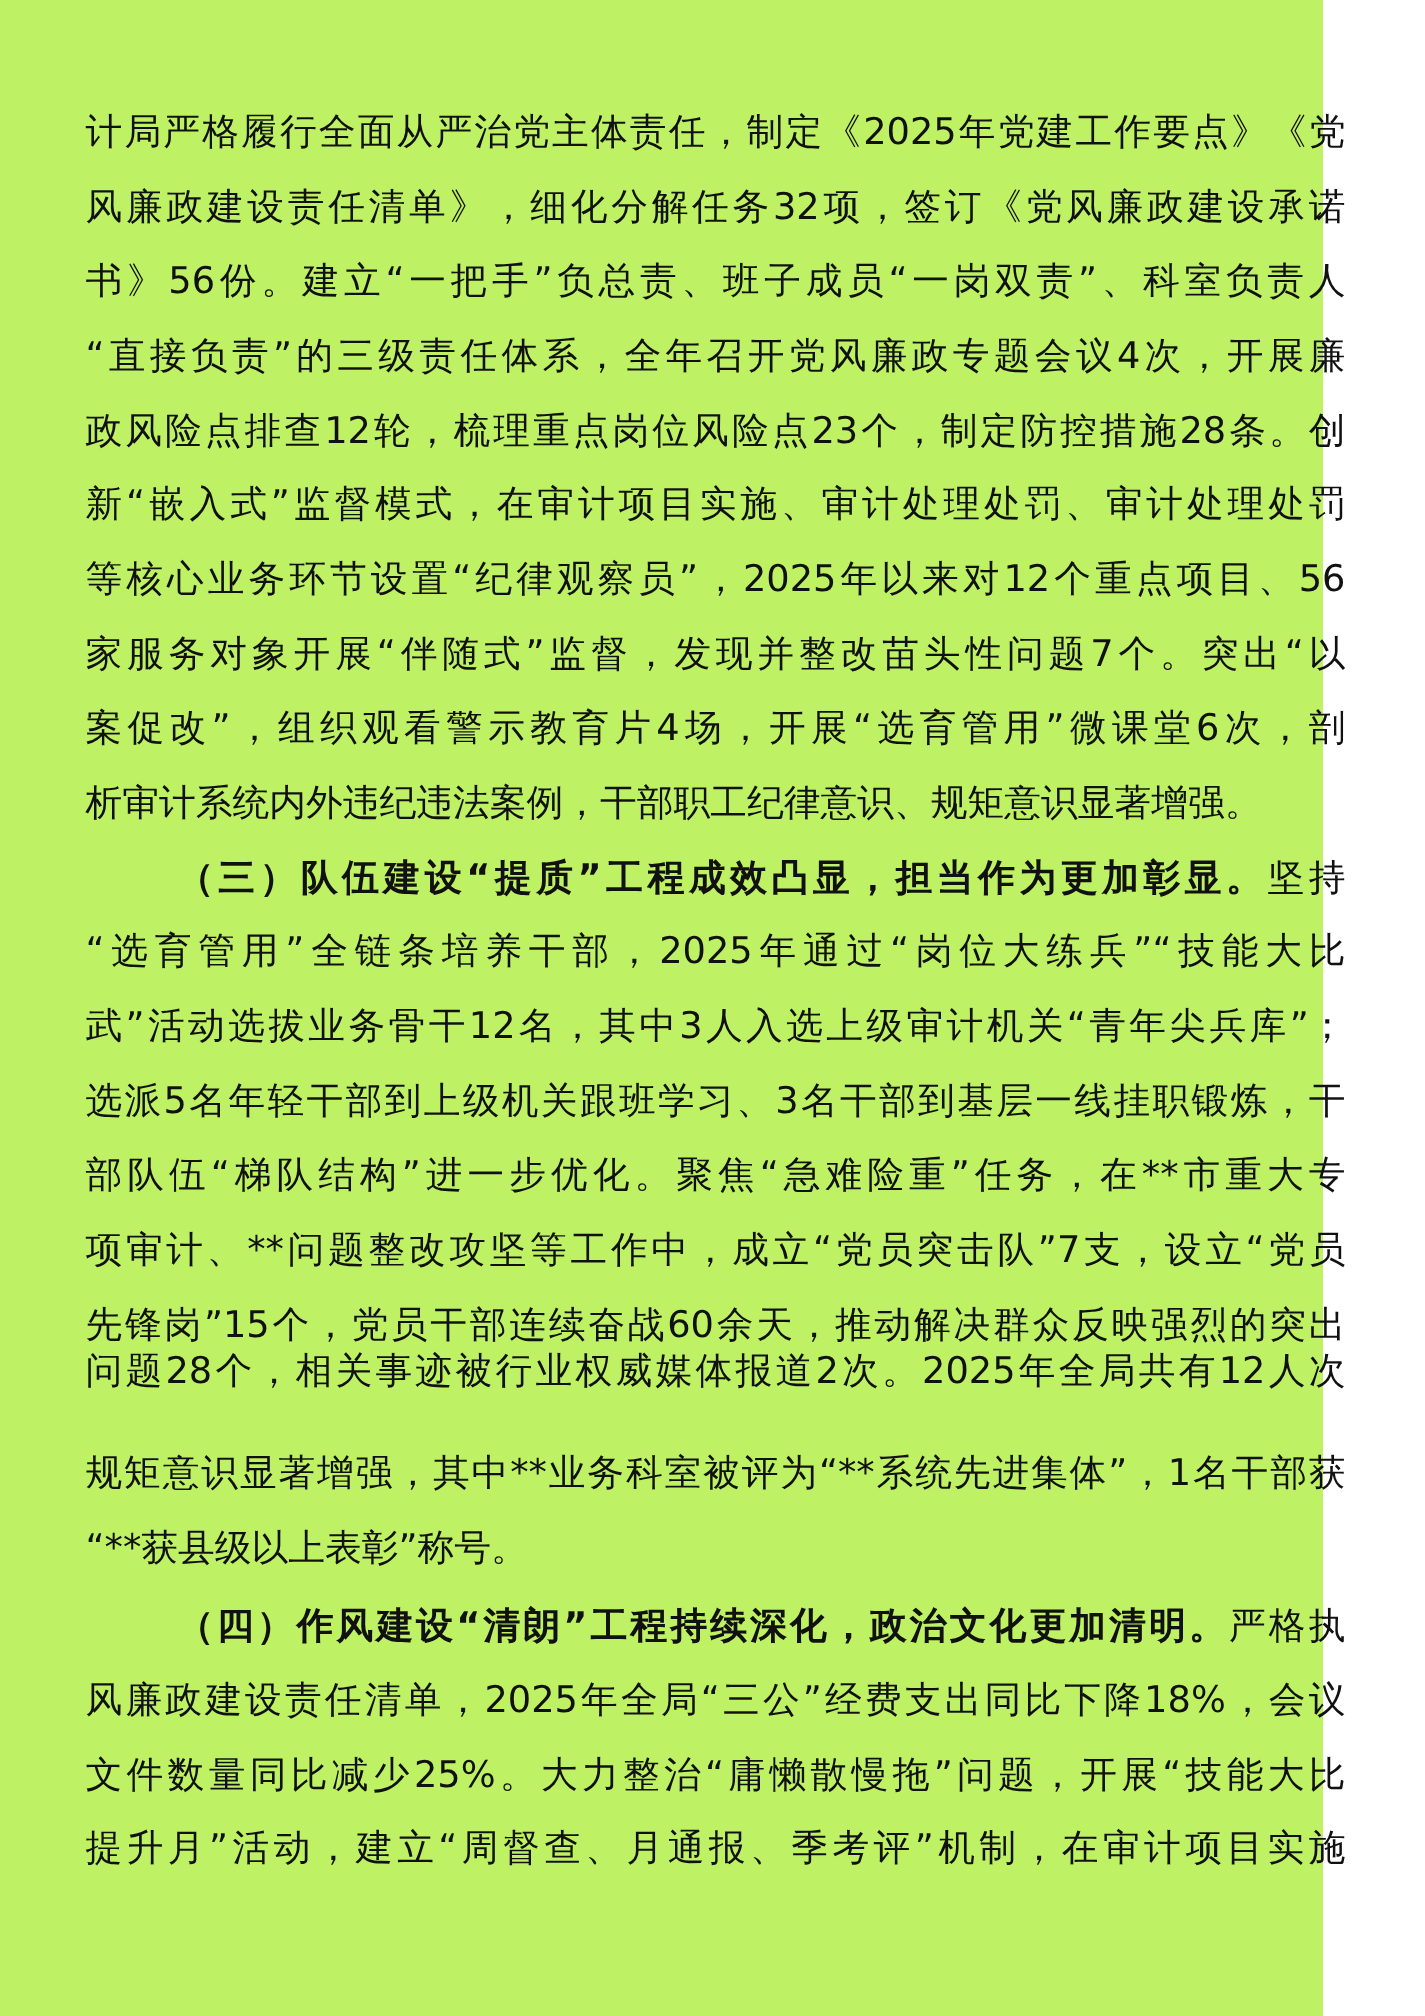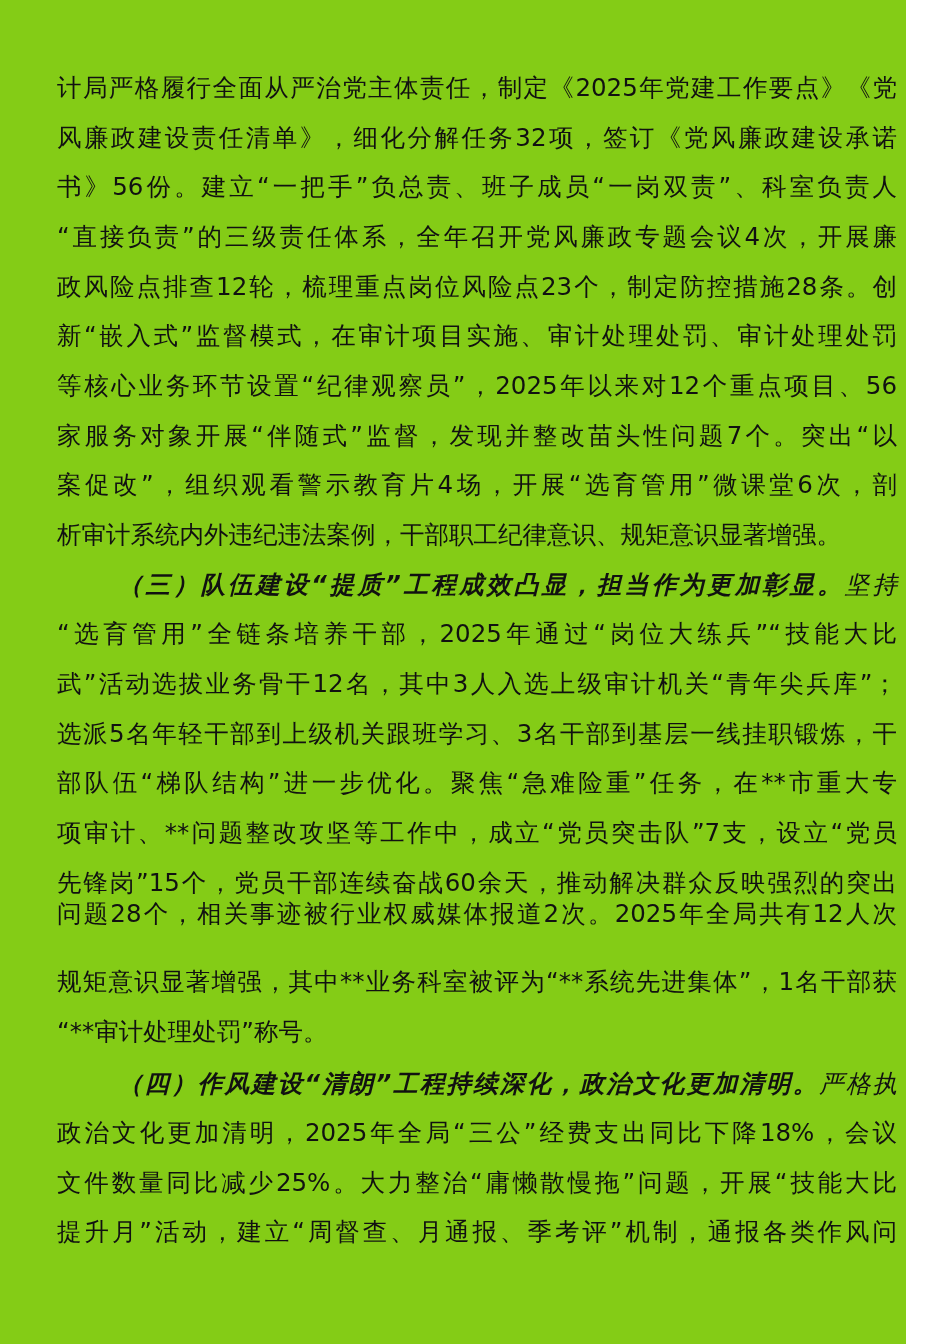--- a/index.html
+++ b/index.html
@@ -1,34 +1,34 @@
 <!DOCTYPE html>
 <html><head>
 <meta charset="utf-8">
 <style>
   html, body { margin: 0; padding: 0; background: #ffffff; }
   body { width: 950px; height: 1344px; overflow: hidden; position: relative; }
-  .page { position: absolute; left: 0; top: 0; width: 882px; height: 1344px; background: #84cc16; padding-left: 24px; }
+  .page { position: absolute; left: 0; top: 0; width: 882px; height: 1344px; background: #bef264; }
   .line {
     position: absolute;
     left: 57px;
     width: 840px;
     height: 50px;
     line-height: 50px;
     font-family: "DejaVu Sans", "Liberation Sans", sans-serif;
     font-size: 24.5px;
     color: #111111;
     white-space: nowrap;
     overflow: visible;
     text-align: justify;
     text-align-last: justify;
     letter-spacing: 0px;
   }
   .line.last { text-align-last: left; }
-  .line.indent { left: 118px; width: 779px; font-style: italic; }
+  .line.indent { left: 118px; width: 779px; }
   .bold { font-weight: bold; }
 </style>
 </head>
 <body>
 
 <div class="page">
 
   <div>
     <div class="line" style="top:63px">计局严格履行全面从严治党主体责任，制定《2025年党建工作要点》《党</div>
     <div class="line" style="top:113px">风廉政建设责任清单》，细化分解任务32项，签订《党风廉政建设承诺</div>
@@ -47,25 +47,25 @@
       <span class="bold">（三）队伍建设“提质”工程成效凸显，担当作为更加彰显。</span><span>坚持</span>
     </div>
     <div class="line" style="top:609px">“选育管用”全链条培养干部，2025年通过“岗位大练兵”“技能大比</div>
     <div class="line" style="top:659px">武”活动选拔业务骨干12名，其中3人入选上级审计机关“青年尖兵库”；</div>
     <div class="line" style="top:709px">选派5名年轻干部到上级机关跟班学习、3名干部到基层一线挂职锻炼，干</div>
     <div class="line" style="top:758px">部队伍“梯队结构”进一步优化。聚焦“急难险重”任务，在**市重大专</div>
     <div class="line" style="top:808px">项审计、**问题整改攻坚等工作中，成立“党员突击队”7支，设立“党员</div>
     <div class="line" style="top:858px">先锋岗”15个，党员干部连续奋战60余天，推动解决群众反映强烈的突出</div>
     <div class="line" style="top:889px">问题28个，相关事迹被行业权威媒体报道2次。2025年全局共有12人次</div>
     <div class="line" style="top:957px">规矩意识显著增强，其中**业务科室被评为“**系统先进集体”，1名干部获</div>
-    <div class="line last" style="top:1007px">“**审计处理处罚”称号。</div>
+    <div class="line last" style="top:1007px">“**获县级以上表彰”称号。</div>
   </div>
 
   <div>
     <div class="line indent" style="top:1059px">
       <span class="bold">（四）作风建设“清朗”工程持续深化，政治文化更加清明。</span><span>严格执</span>
     </div>
-    <div class="line" style="top:1108px">政治文化更加清明，2025年全局“三公”经费支出同比下降18%，会议</div>
+    <div class="line" style="top:1108px">风廉政建设责任清单，2025年全局“三公”经费支出同比下降18%，会议</div>
     <div class="line" style="top:1158px">文件数量同比减少25%。大力整治“庸懒散慢拖”问题，开展“技能大比</div>
-    <div class="line" style="top:1207px">提升月”活动，建立“周督查、月通报、季考评”机制，通报各类作风问</div>
+    <div class="line" style="top:1207px">提升月”活动，建立“周督查、月通报、季考评”机制，在审计项目实施</div>
   </div>
 
 </div>
 
 </body></html>

